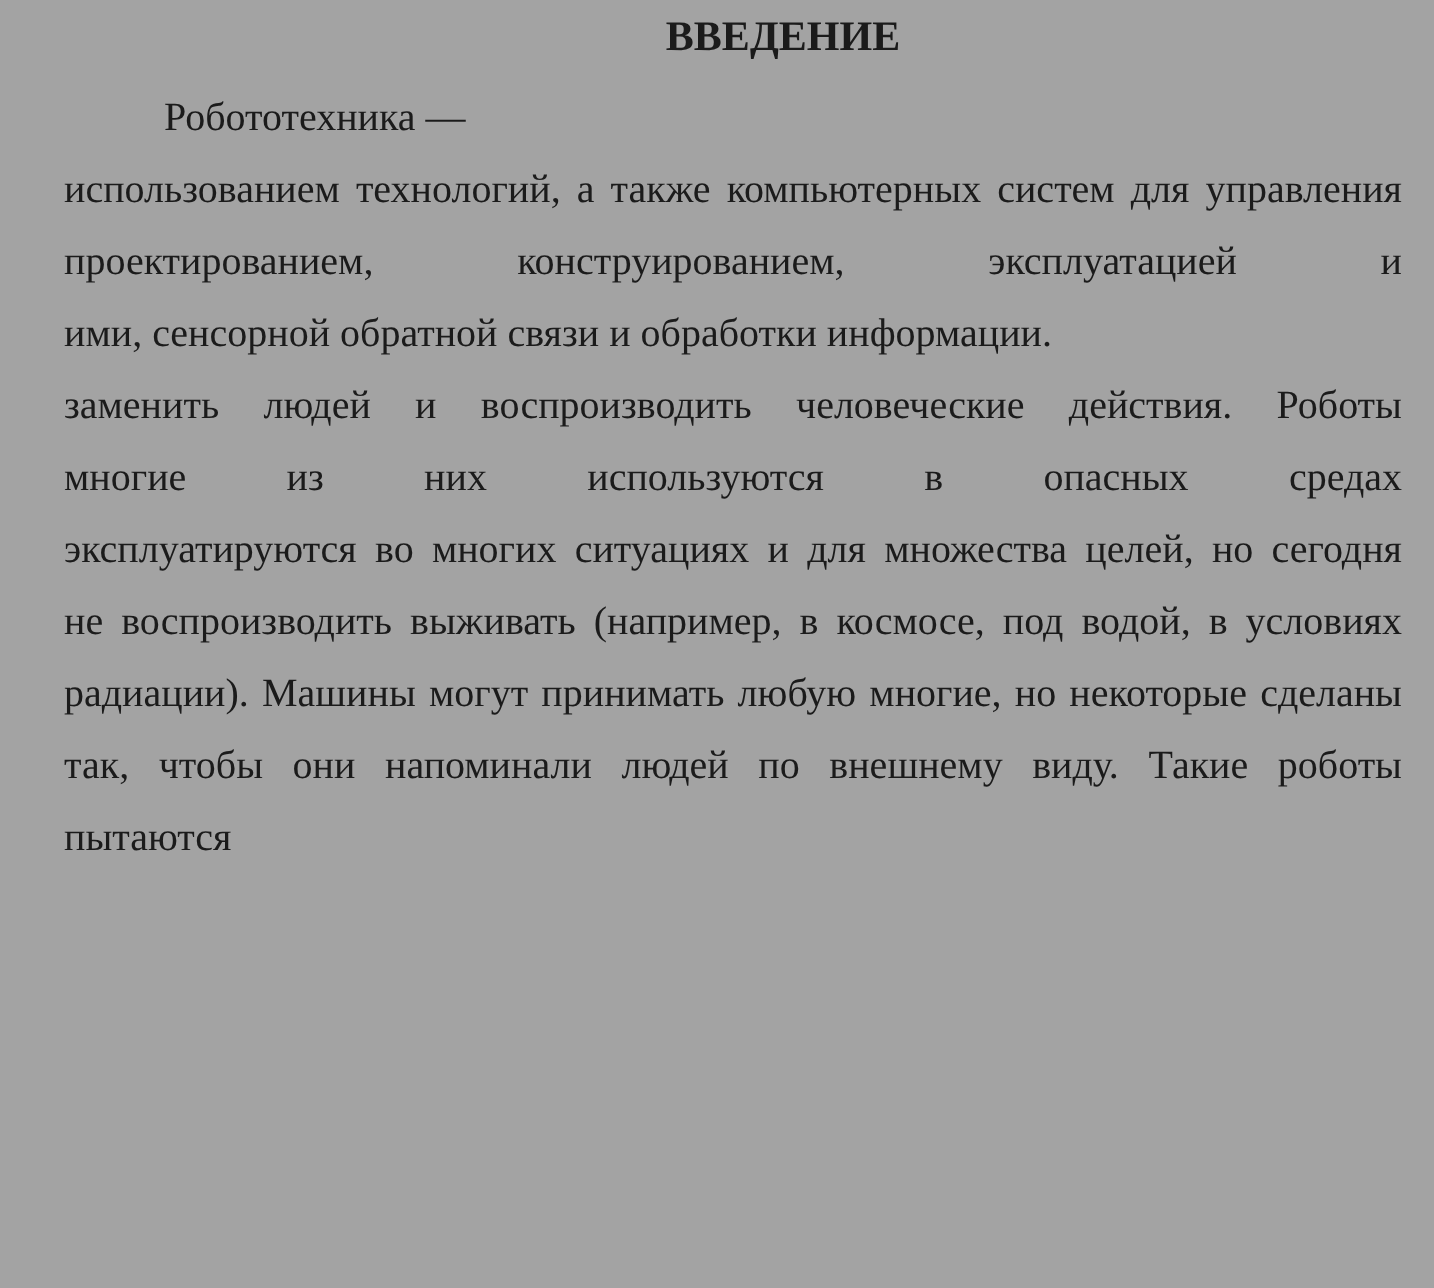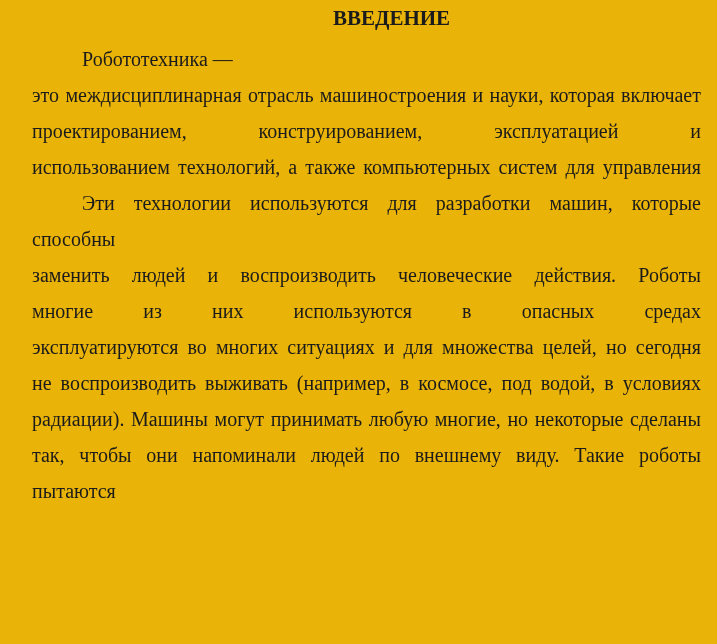--- a/index.html
+++ b/index.html
@@ -14,21 +14,21 @@
   }
   .page {
     box-sizing: border-box;
     width: 717px;
     height: 644px;
     padding: 0 16px 0 32px;
     font-family: "Liberation Serif", "DejaVu Serif", serif;
     font-size: 20px;
     line-height: 36px;
     color: #1b1b1b;
-    background: #eab308;
+    background: #a3a3a3;
   }
   .doc-title {
     font-weight: bold;
     font-size: 21px;
     line-height: 36px;
     text-align: center;
     padding-left: 50px; 
     margin: 0 0 5px 0;
   }
   .para { margin: 0; }
@@ -48,27 +48,26 @@
 </style>
 </head>
 <body>
 
 <div class="page">
 
   <h1 class="doc-title">ВВЕДЕНИЕ</h1>
 
   <div class="para">
     <div class="line no-just indent">Робототехника —</div>
-    <div class="line just">это междисциплинарная отрасль машиностроения и науки, которая включает</div>
+    <div class="line just">использованием технологий, а также компьютерных систем для управления</div>
     <div class="line just">проектированием, конструированием, эксплуатацией и</div>
-    <div class="line just">использованием технологий, а также компьютерных систем для управления</div>
+    <div class="line">ими, сенсорной обратной связи и обработки информации.</div>
   </div>
 
   <div class="para">
-    <div class="line just indent">Эти технологии используются для разработки машин, которые способны</div>
     <div class="line just">заменить людей и воспроизводить человеческие действия. Роботы</div>
     <div class="line just">многие из них используются в опасных средах</div>
     <div class="line just">эксплуатируются во многих ситуациях и для множества целей, но сегодня</div>
     <div class="line just">не воспроизводить выживать (например, в космосе, под водой, в условиях</div>
     <div class="line just">радиации). Машины могут принимать любую многие, но некоторые сделаны</div>
     <div class="line just">так, чтобы они напоминали людей по внешнему виду. Такие роботы пытаются</div>
 
   </div>
 
 </div>

